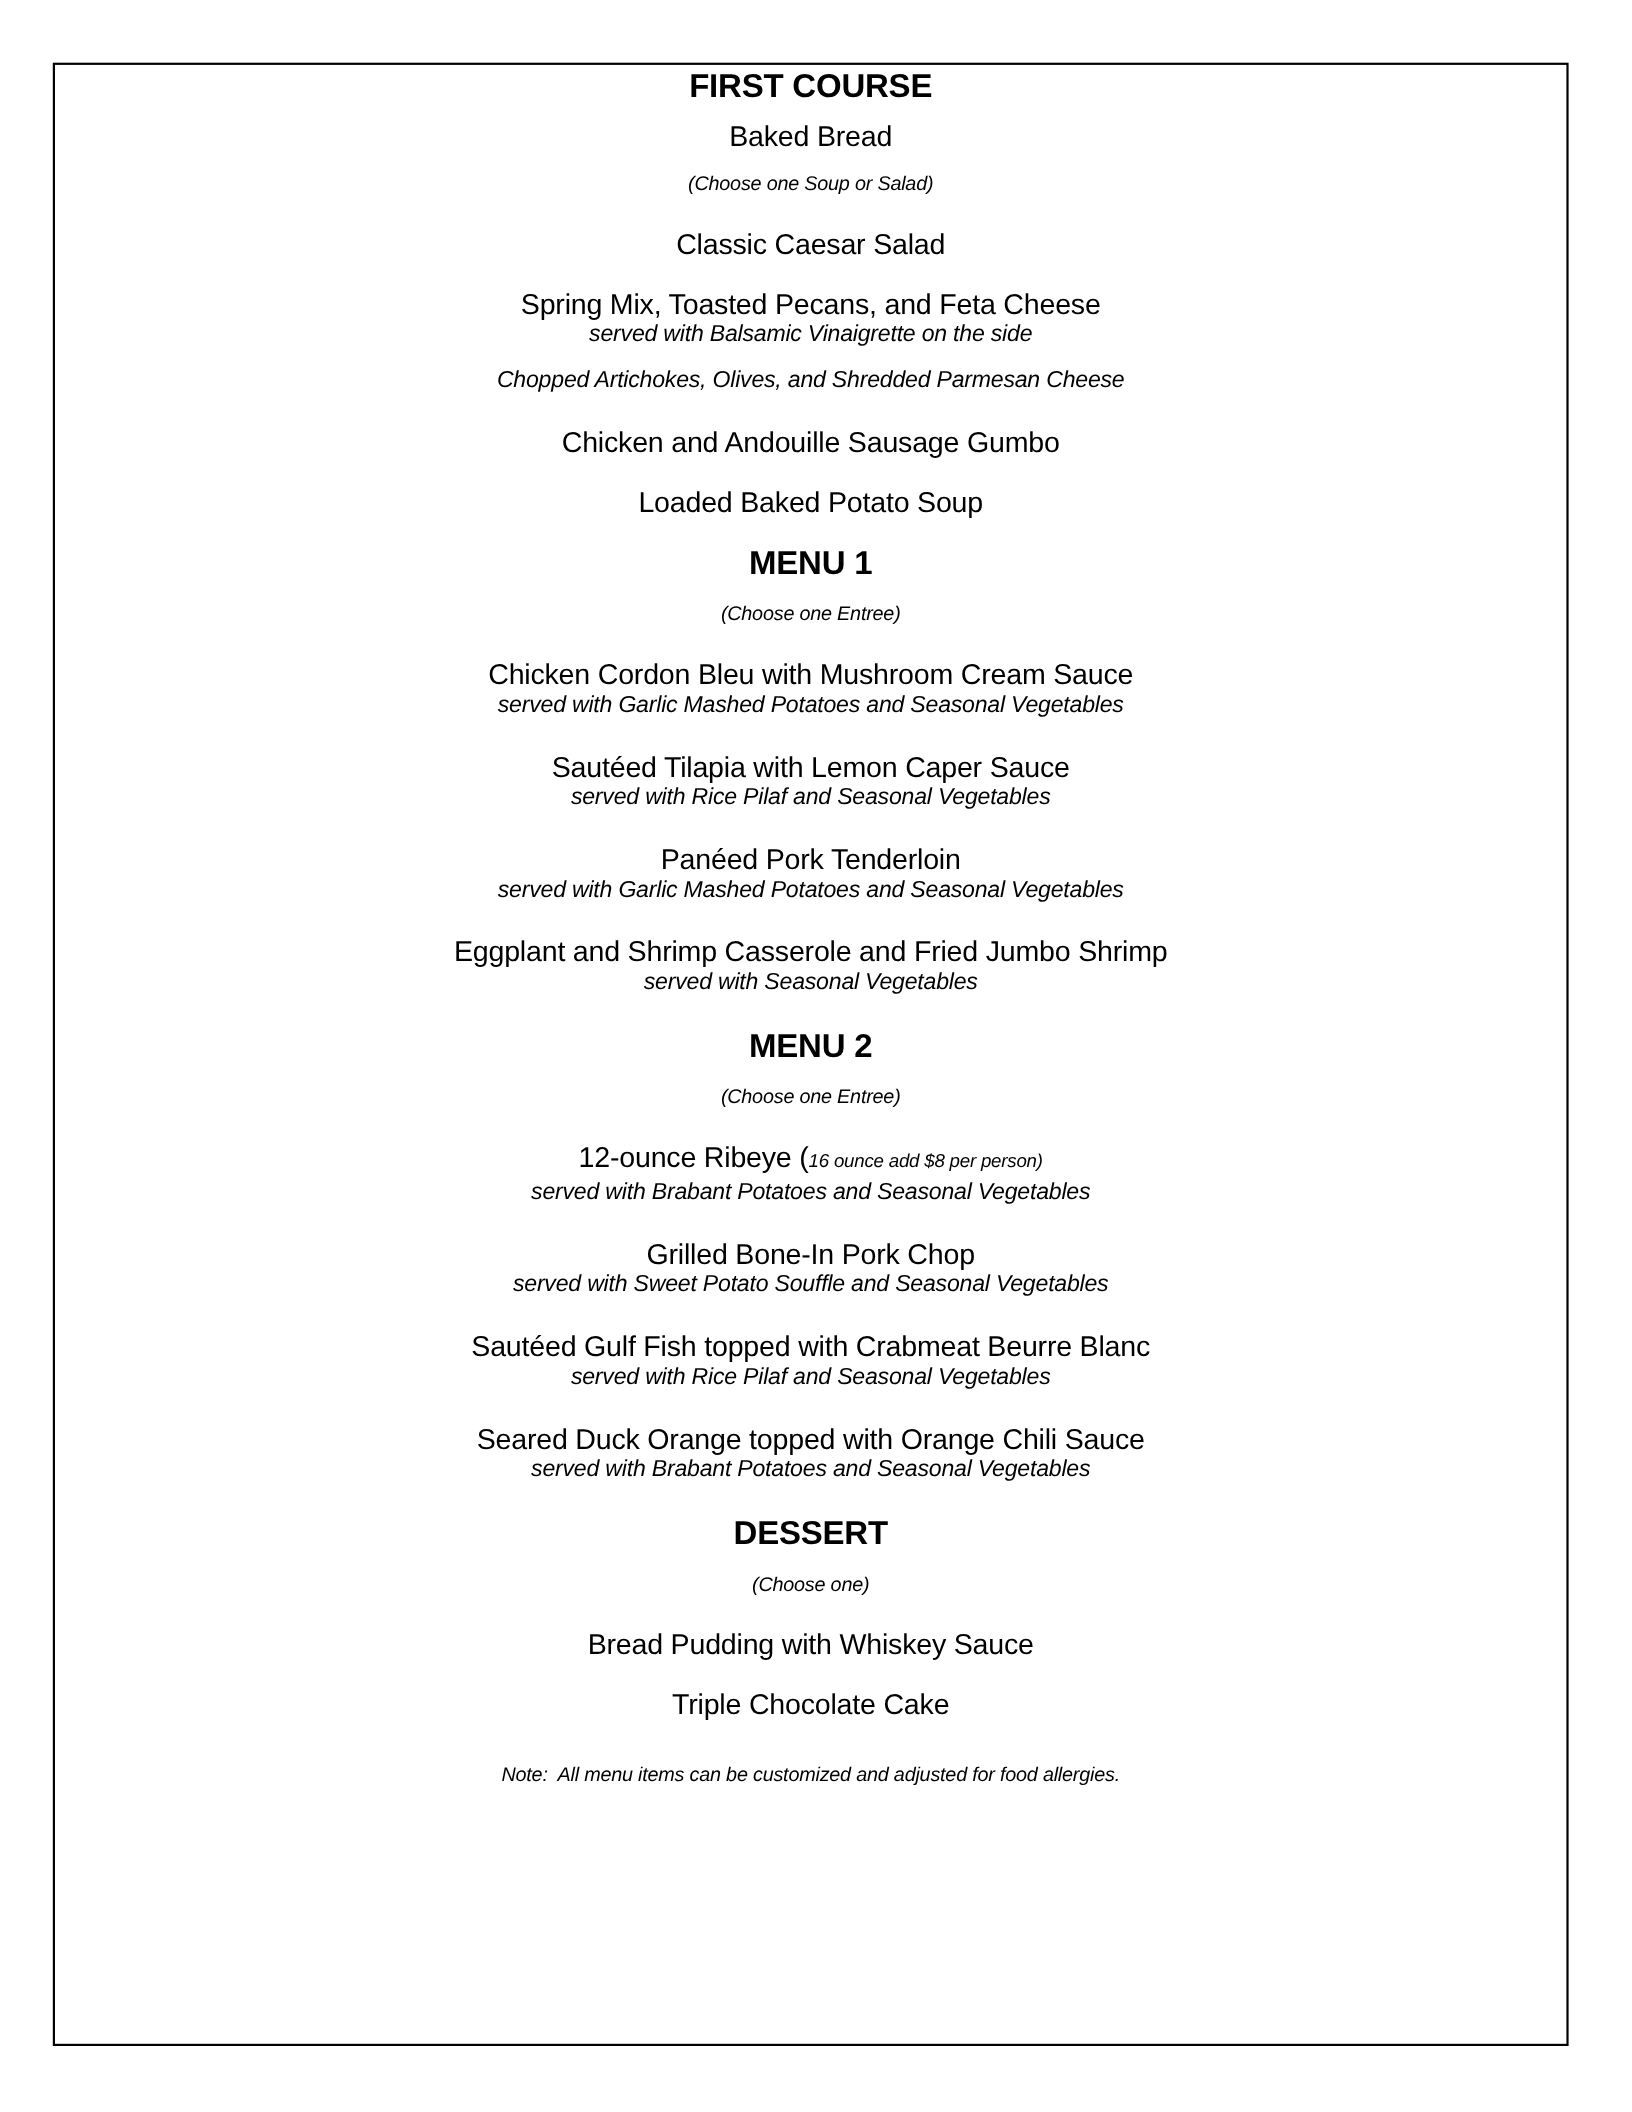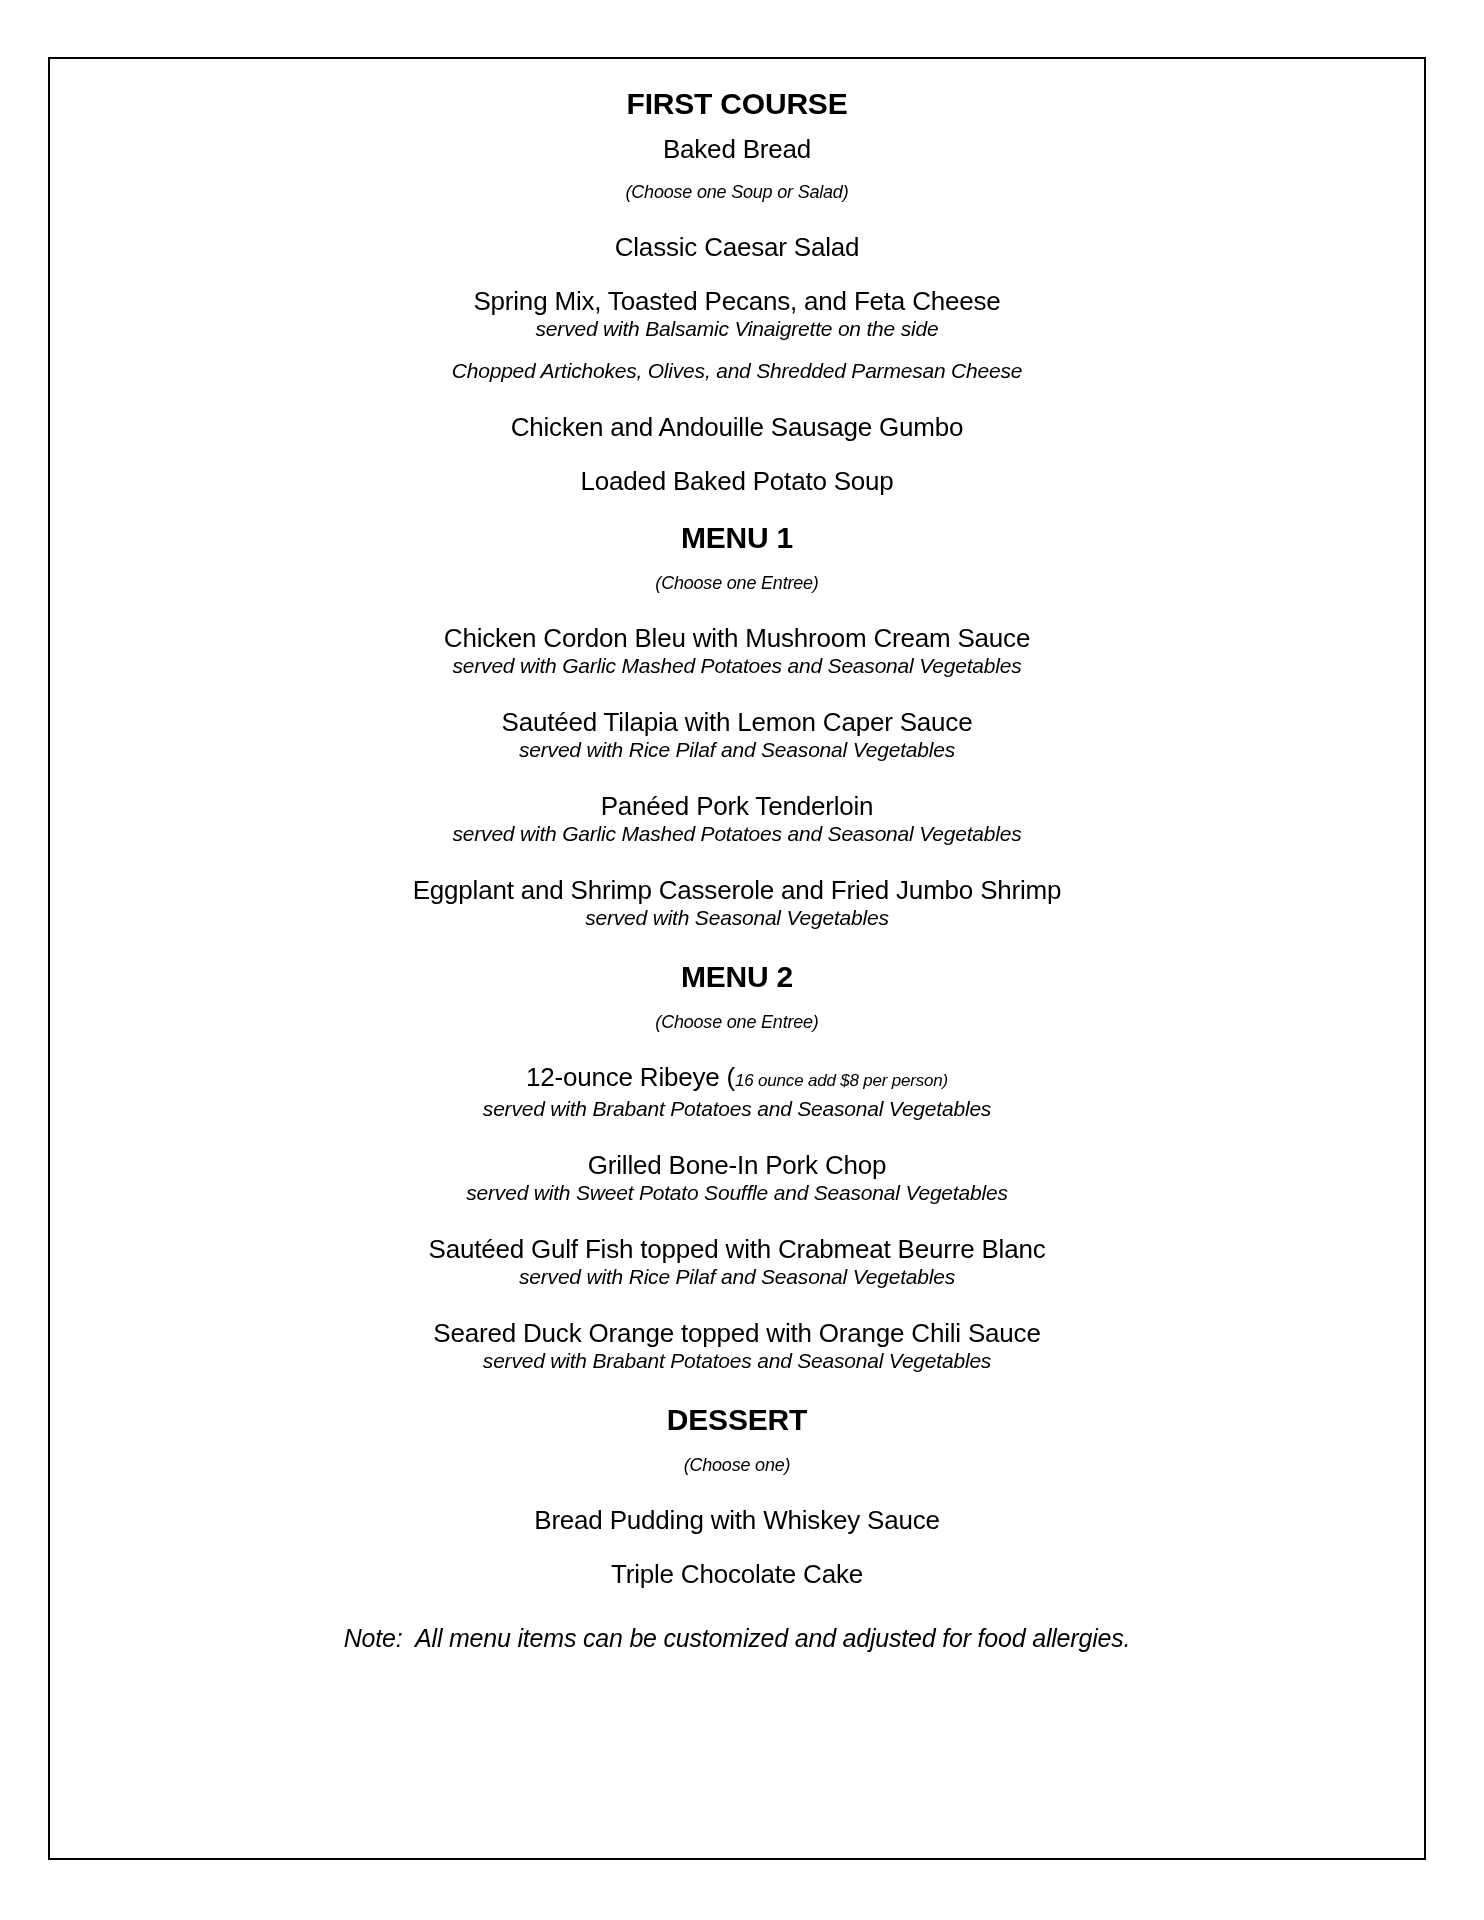--- a/index.html
+++ b/index.html
@@ -16,21 +16,21 @@
     position: absolute;
     left: 48px;
     top: 57px;
     width: 1378px;
     height: 1803px;
     border: 2px solid #000000;
     box-sizing: border-box;
     overflow: hidden;
   }
   .page-inner {
-    padding-top: 25px;
+    padding-top: 0;
     text-align: center;
   }
   .section-title {
     font-size: 30px;
     font-weight: 700;
     line-height: 40px;
     margin: 16px 0 4px 0;
   }
   .section-title.first {
     margin-top: 0;
@@ -54,21 +54,21 @@
     font-style: italic;
   }
   .item-desc {
     font-size: 21px;
     font-style: italic;
     line-height: 26px;
     margin-top: -6px;
     padding-bottom: 10px;
   }
   .note-line {
-    font-size: 25px;
+    font-size: 18px;
     font-style: italic;
     line-height: 46px;
     margin-top: 20px;
     white-space: pre-wrap;
   }
 </style>
 </head>
 <body>
 
 <div class="page-frame">

